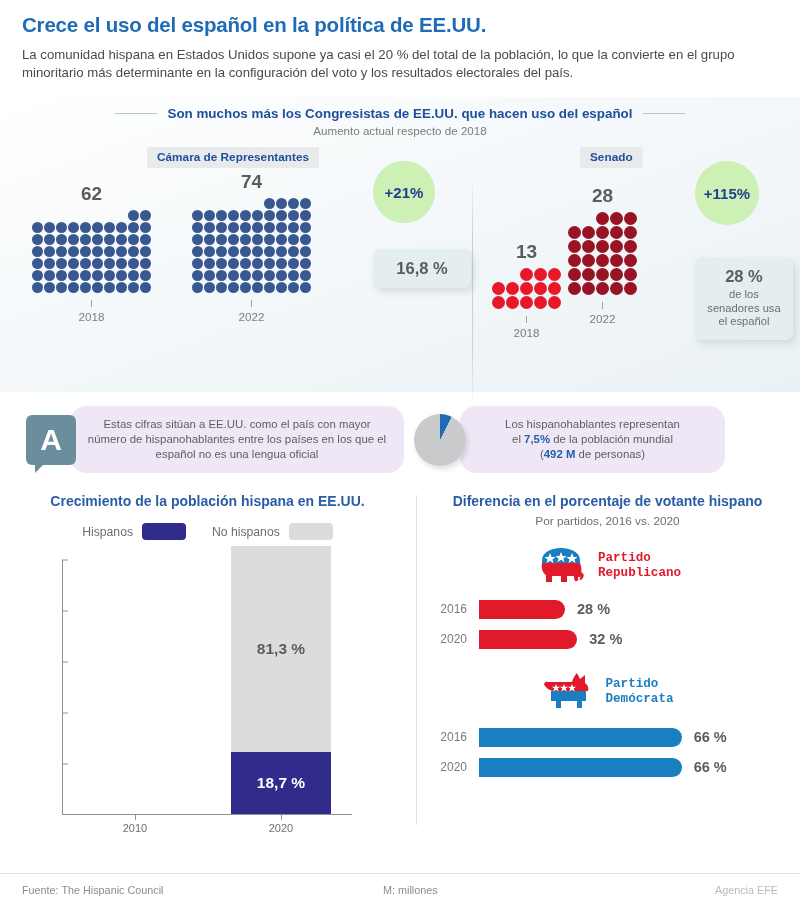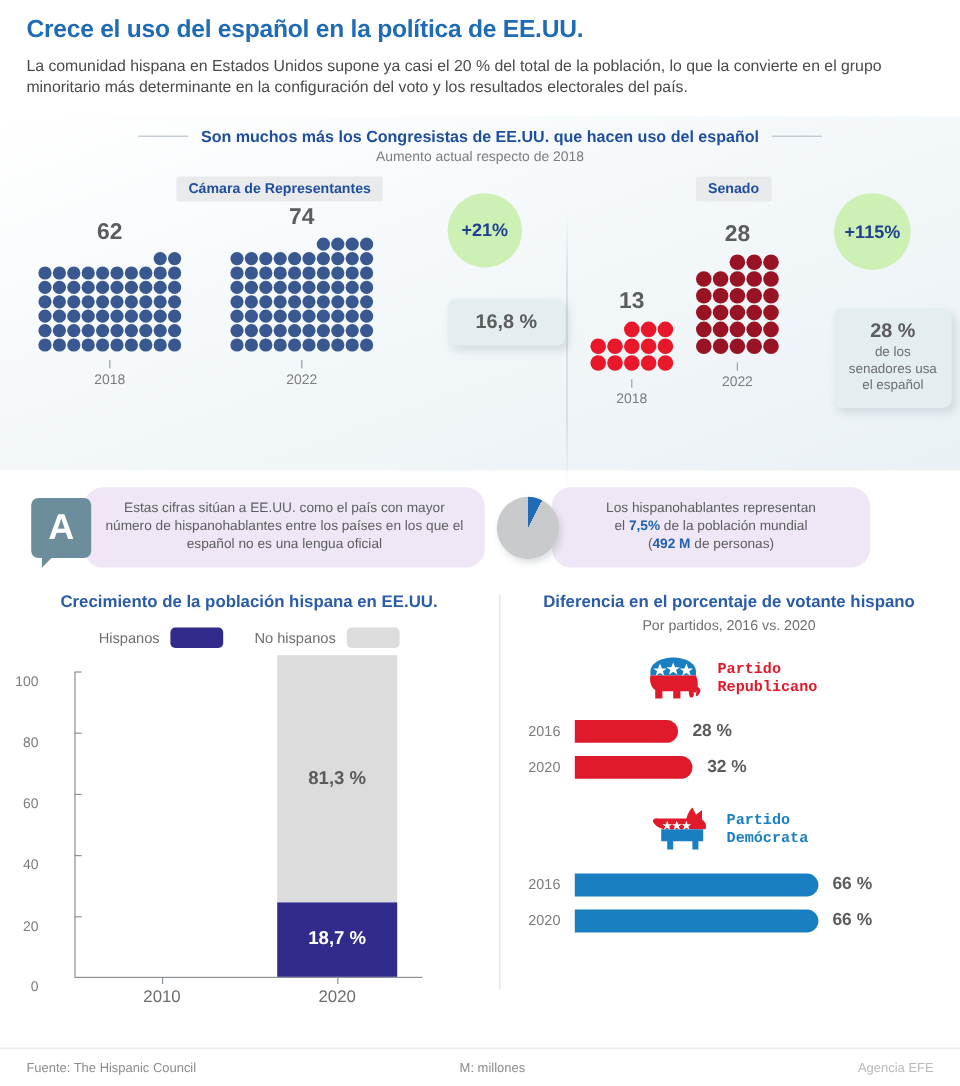--- a/index.html
+++ b/index.html
@@ -167,21 +167,21 @@
   .bars-area {
     position: absolute; left: 63px; top: 8px; width: 290px; height: 254px;
   }
   .stack {
     position: absolute; bottom: 0; width: 100px;
   }
   .seg { width: 100%; display: flex; align-items: center; justify-content: center; }
   .seg-gray { background: #dcdcdc; color: #5b5c5e; font-size: 15.5px; font-weight: bold; }
   .seg-blue { background: #312b8c; color: #ffffff; font-size: 15.5px; font-weight: bold; }
   .x-lab {
-    position: absolute; top: 270px; font-size: 14px; color: #6d6e70;
+    position: absolute; top: 270px; font-size: 11px; color: #6d6e70;
     text-align: center; width: 100px;
   }
   .x-tickm {
     position: absolute; top: 262px; width: 1px; height: 6px; background: #8d9296;
   }
 
   
   .party-block { margin-top: 18px; }
   .party-head { display: flex; align-items: center; justify-content: center; gap: 10px; font-family: Liberation Mono, monospace; }
   .party-name { font-size: 12.6px; font-weight: bold; line-height: 1.25; }
@@ -452,21 +452,21 @@
                 <span class="dot" style="width: 13px; height: 13px; background: rgb(232, 24, 42);"></span>
                 <span class="dot" style="width: 13px; height: 13px; background: rgb(232, 24, 42);"></span>
               </div>
             </div>
           <div class="axis-tick">
             <div class="tickmark"></div>
             <div class="tick-year">2018</div>
           </div>
         </div>
 
-        <div class="dotgroup" id="sen-2022" style="left:110px; top:36px;">
+        <div class="dotgroup" id="sen-2022" style="left:98px; top:36px;">
           <div class="dot-count">28</div>
           <div class="dotgrid" id="grid-s2022">
               <div class="dotrow">
                 <span class="dot" style="width: 13px; height: 13px; background: rgb(152, 19, 35);"></span>
                 <span class="dot" style="width: 13px; height: 13px; background: rgb(152, 19, 35);"></span>
                 <span class="dot" style="width: 13px; height: 13px; background: rgb(152, 19, 35);"></span>
               </div>
               <div class="dotrow">
                 <span class="dot" style="width: 13px; height: 13px; background: rgb(152, 19, 35);"></span>
                 <span class="dot" style="width: 13px; height: 13px; background: rgb(152, 19, 35);"></span>
@@ -540,28 +540,20 @@
           <span class="legend-label">Hispanos</span>
           <span class="swatch" id="sw-hisp" style="background: rgb(49, 43, 140);"></span>
         </div>
         <div class="legend-item">
           <span class="legend-label">No hispanos</span>
           <span class="swatch" id="sw-nohisp" style="background: rgb(220, 220, 220);"></span>
         </div>
       </div>
 
       <div class="stacked-wrap">
-        <div class="y-axis" id="y-axis">
-            <div class="y-lab" style="top: 8px;">100</div>
-            <div class="y-lab" style="top: 58.8px;">80</div>
-            <div class="y-lab" style="top: 109.6px;">60</div>
-            <div class="y-lab" style="top: 160.4px;">40</div>
-            <div class="y-lab" style="top: 211.2px;">20</div>
-            <div class="y-lab" style="top: 262px;">0</div>
-          </div>
         <div class="axis-line"></div>
         <div class="axis-base"></div>
         <div class="bars-area" id="bars-area">
             <div class="stack" style="left: 168px; width: 100px;">
               <div class="seg seg-gray" style="height: 206.502px; background: rgb(220, 220, 220);">81,3 %</div>
               <div class="seg seg-blue" style="height: 62px; background: rgb(49, 43, 140);">18,7 %</div>
             </div>
           </div>
       <div class="y-tickm" style="top: 8px;"></div>
           <div class="y-tickm" style="top: 58.8px;"></div>

